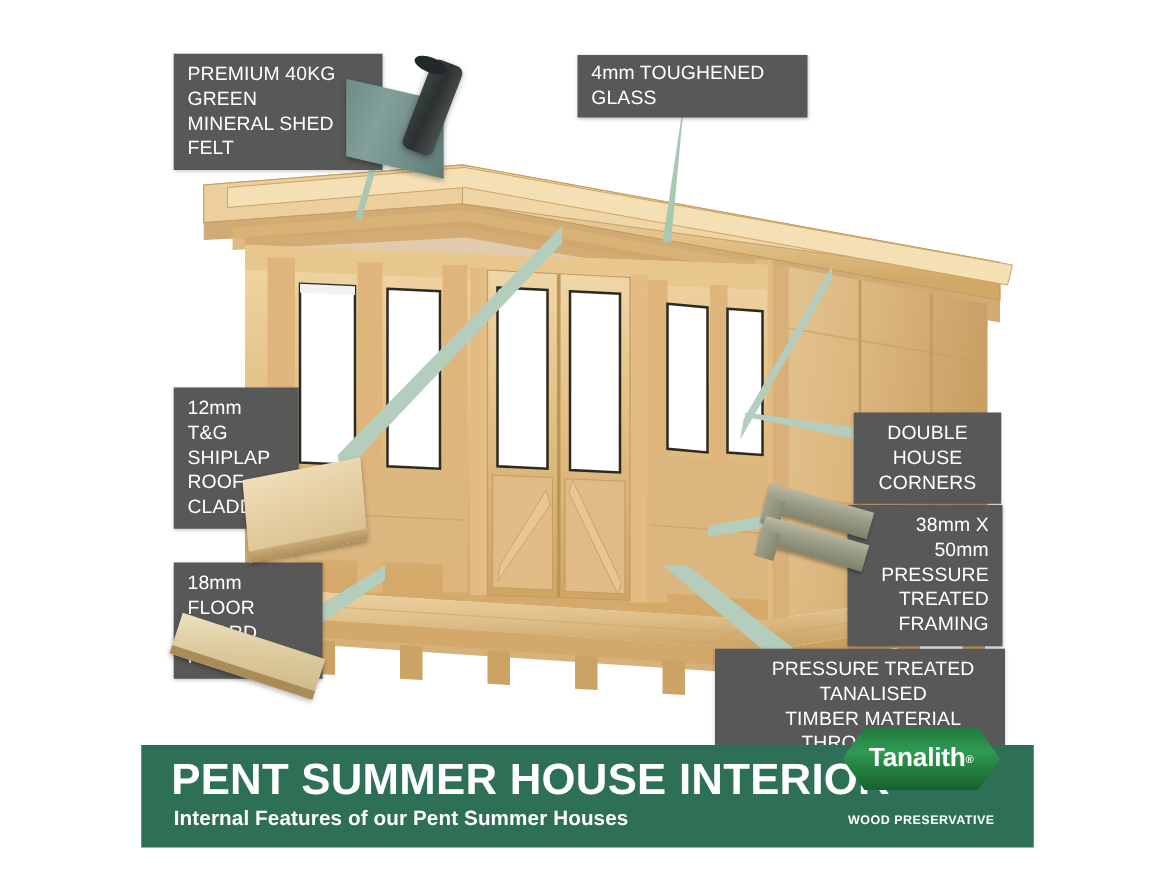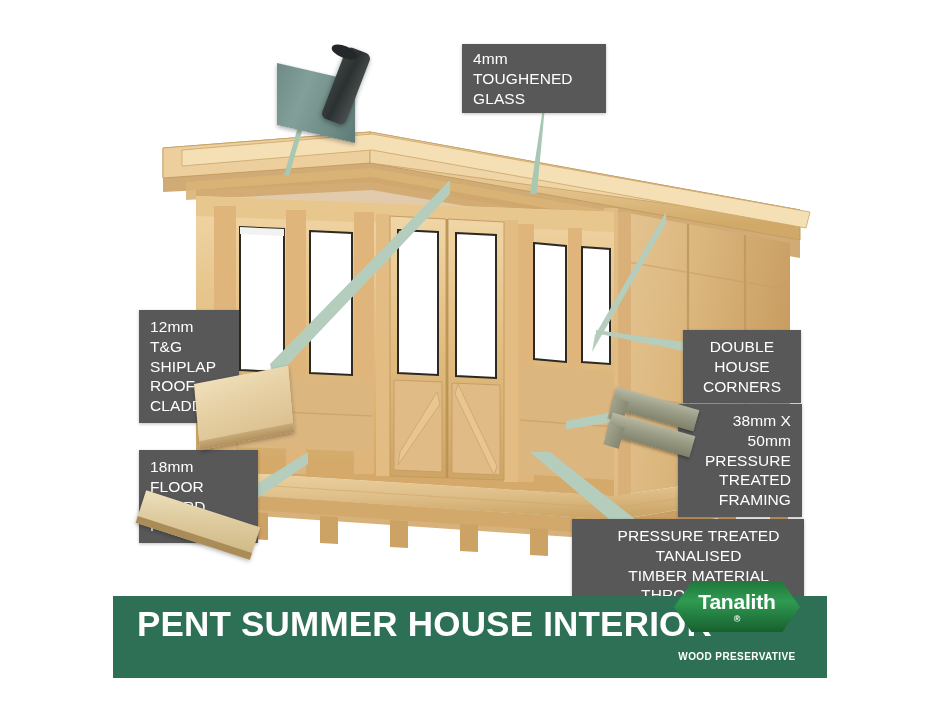--- a/index.html
+++ b/index.html
@@ -112,21 +112,20 @@
   #logo-text {
     position: absolute;
     inset: 0;
     display: flex;
     align-items: center;
     justify-content: center;
     color: #ffffff;
     font-size: 21px;
     font-weight: bold;
     letter-spacing: -0.2px;
-    flex-direction: column;
   }
   #logo-text sup { font-size: 9px; vertical-align: super; }
   #logo-sub {
     text-align: center;
     color: #ffffff;
     font-size: 10px;
     font-weight: bold;
     letter-spacing: 0.4px;
     margin-top: 19px;
   }
@@ -384,42 +383,45 @@
     <div class="plank-edge"></div>
   </div>
 
   <div class="sample" id="sample-frame">
     <div class="batten b1"></div>
     <div class="cap c1"></div>
     <div class="batten b2"></div>
     <div class="cap c2"></div>
   </div>
 
-
-  <div class="callout left" style="left:462px; top:44px; width:144px; padding-top:5px; padding-bottom:5px;">4mm TOUGHENED GLASS</div>
+  <div class="callout left" style="left:139px; top:43px; width:167px;">PREMIUM 40KG GREEN
+MINERAL SHED FELT</div>
+
+  <div class="callout left" style="left:462px; top:44px; width:184px; padding-top:5px; padding-bottom:5px;">4mm TOUGHENED GLASS</div>
 
   <div class="callout left" style="left:139px; top:310px; width:100px;">12mm T&amp;G
 SHIPLAP ROOF
 CLADDING</div>
 
   <div class="callout left" style="left:139px; top:450px; width:119px;">18mm FLOOR
 BOARD PLANKS</div>
 
   <div class="callout center" style="left:683px; top:330px; width:118px;">DOUBLE HOUSE
 CORNERS</div>
 
   <div class="callout right" style="left:678px; top:404px; width:124px;">38mm X 50mm
 PRESSURE
 TREATED FRAMING</div>
 
   <div class="callout center" style="left:572px; top:519px; width:232px;padding-left:32px;">PRESSURE TREATED TANALISED
 TIMBER MATERIAL THROUGHOUT.</div>
 
   <div id="footer">
     <div id="footer-title">PENT SUMMER HOUSE INTERIOR</div>
+    <div id="footer-sub">Internal Features of our Pent Summer Houses</div>
 
     <div id="logo">
       <div id="logo-hex">
         <div class="hexshape"></div>
         <div id="logo-text">
           <span>Tanalith</span>
             <sup>®</sup>
         </div>
       </div>
       <div id="logo-sub">WOOD PRESERVATIVE</div>

